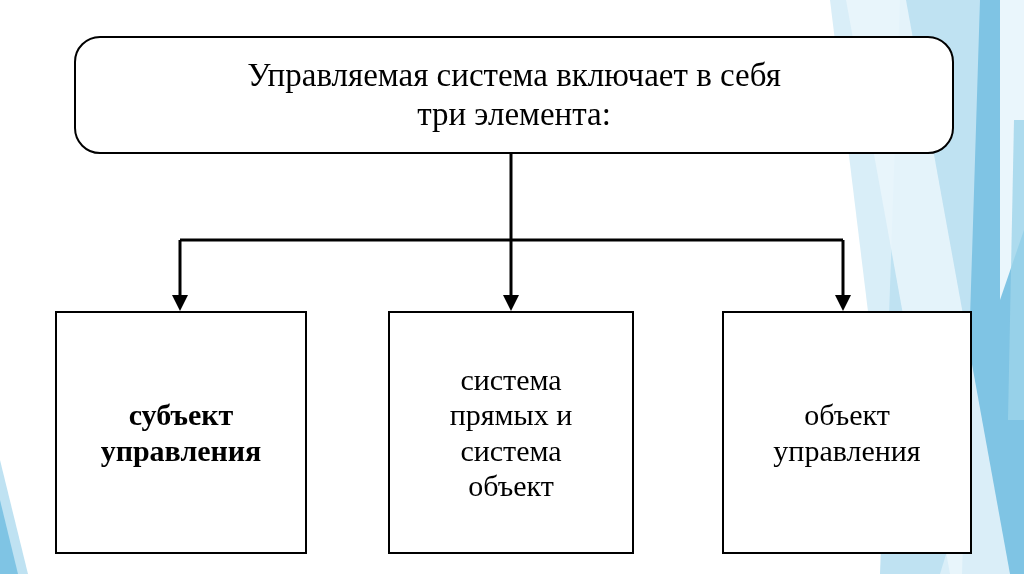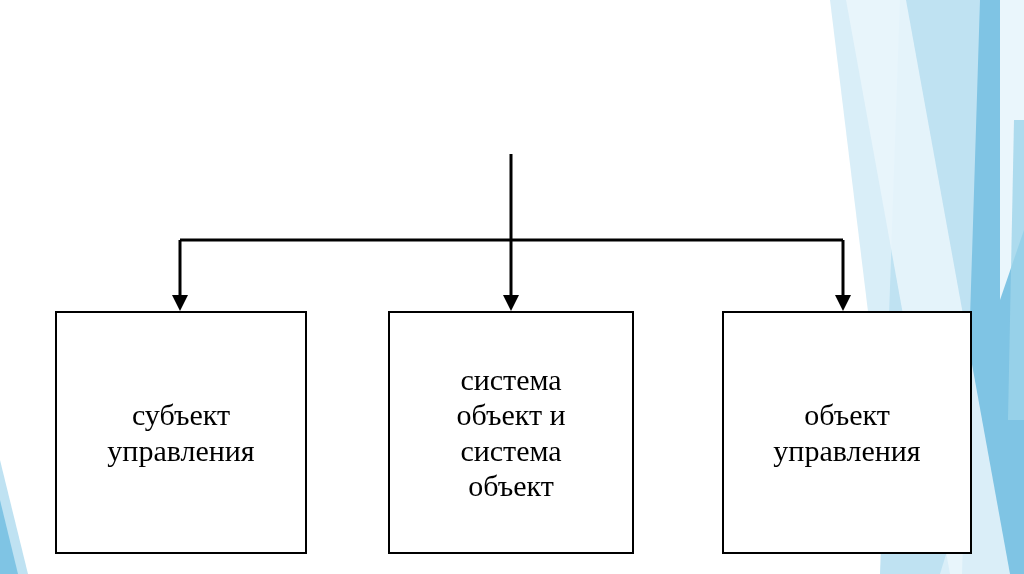--- a/index.html
+++ b/index.html
@@ -52,20 +52,21 @@
   }
   .node-leaf {
     font-size: 30px;
     padding: 6px 8px;
   }
   .leaf-1 {
     left: 55px;
     top: 311px;
     width: 252px;
     height: 243px;
+    font-weight: bold;
   }
   .leaf-2 {
     left: 388px;
     top: 311px;
     width: 246px;
     height: 243px;
   }
   .leaf-3 {
     left: 722px;
     top: 311px;
@@ -112,32 +113,38 @@
 
         <line x1="843" y1="240" x2="843" y2="298"></line>
       </g>
       <g fill="#000000">
         <polygon points="180,311 172,295 188,295"></polygon>
         <polygon points="511,311 503,295 519,295"></polygon>
         <polygon points="843,311 835,295 851,295"></polygon>
       </g>
     </svg>
 
+    <div class="node node-root">
+      <div>
+        <span class="txt">Управляемая система включает в себя</span>
+        <span class="txt">три элемента:</span>
+      </div>
+    </div>
 
     <div class="node node-leaf leaf-1">
       <div>
         <span class="txt">субъект</span><br>
         <span class="txt">управления</span>
       </div>
     </div>
 
     <div class="node node-leaf leaf-2">
       <div>
         <span class="txt">система</span><br>
-        <span class="txt">объект и</span><br>
+        <span class="txt">прямых и</span><br>
         <span class="txt">система</span><br>
         <span class="txt">объект</span>
       </div>
     </div>
 
     <div class="node node-leaf leaf-3">
       <div>
         <span class="txt">объект</span><br>
         <span class="txt">управления</span>
       </div>

